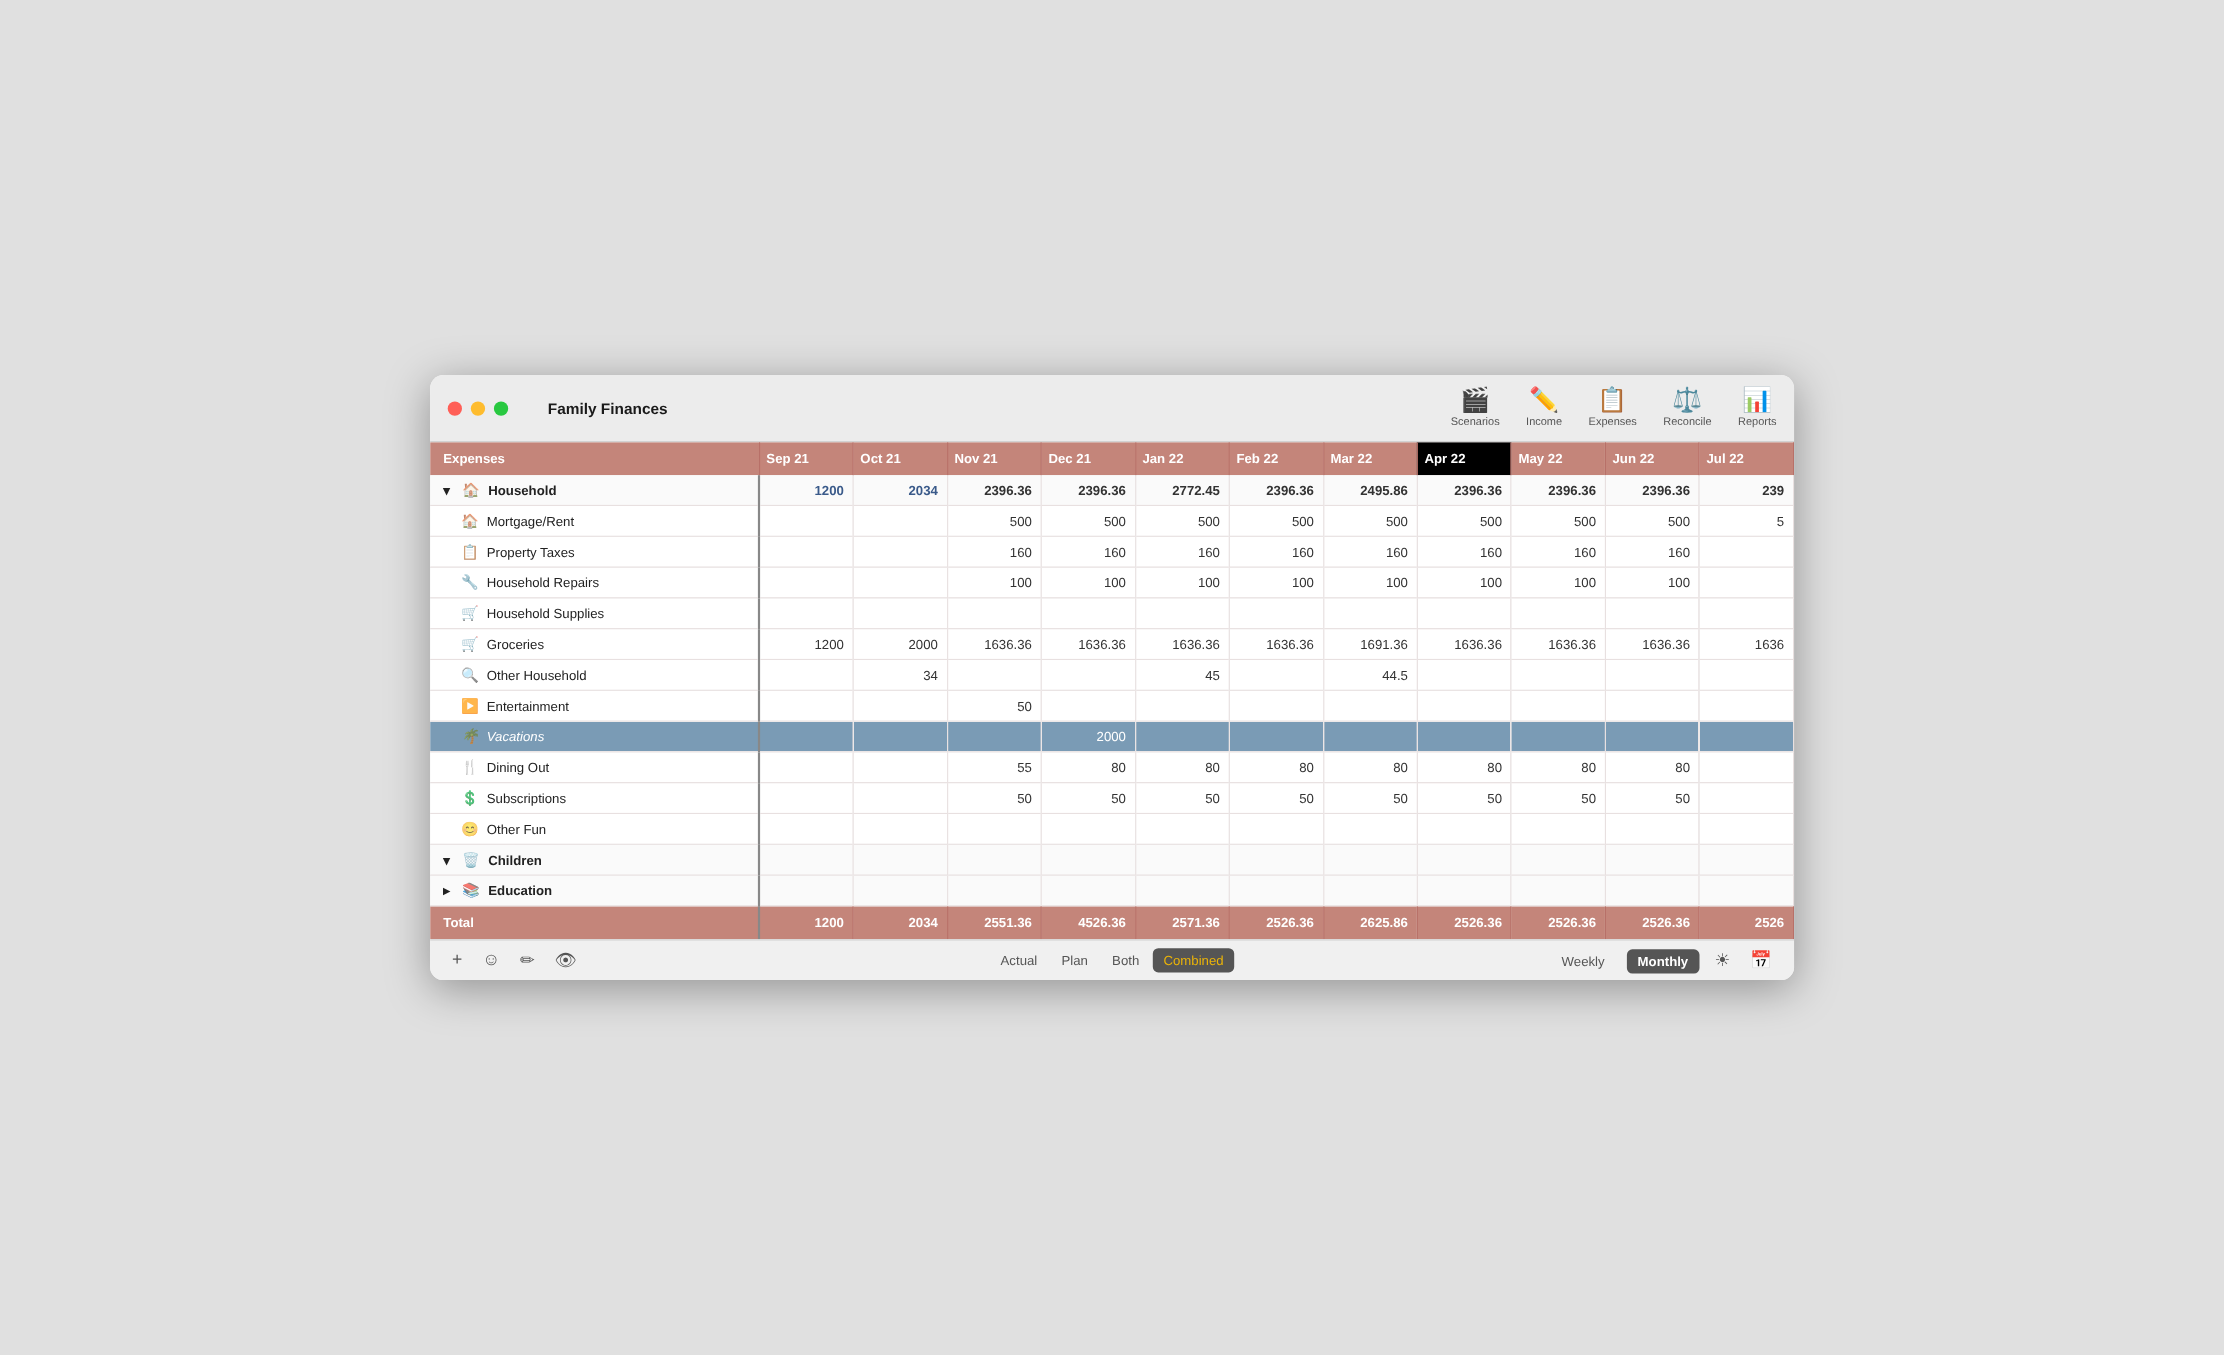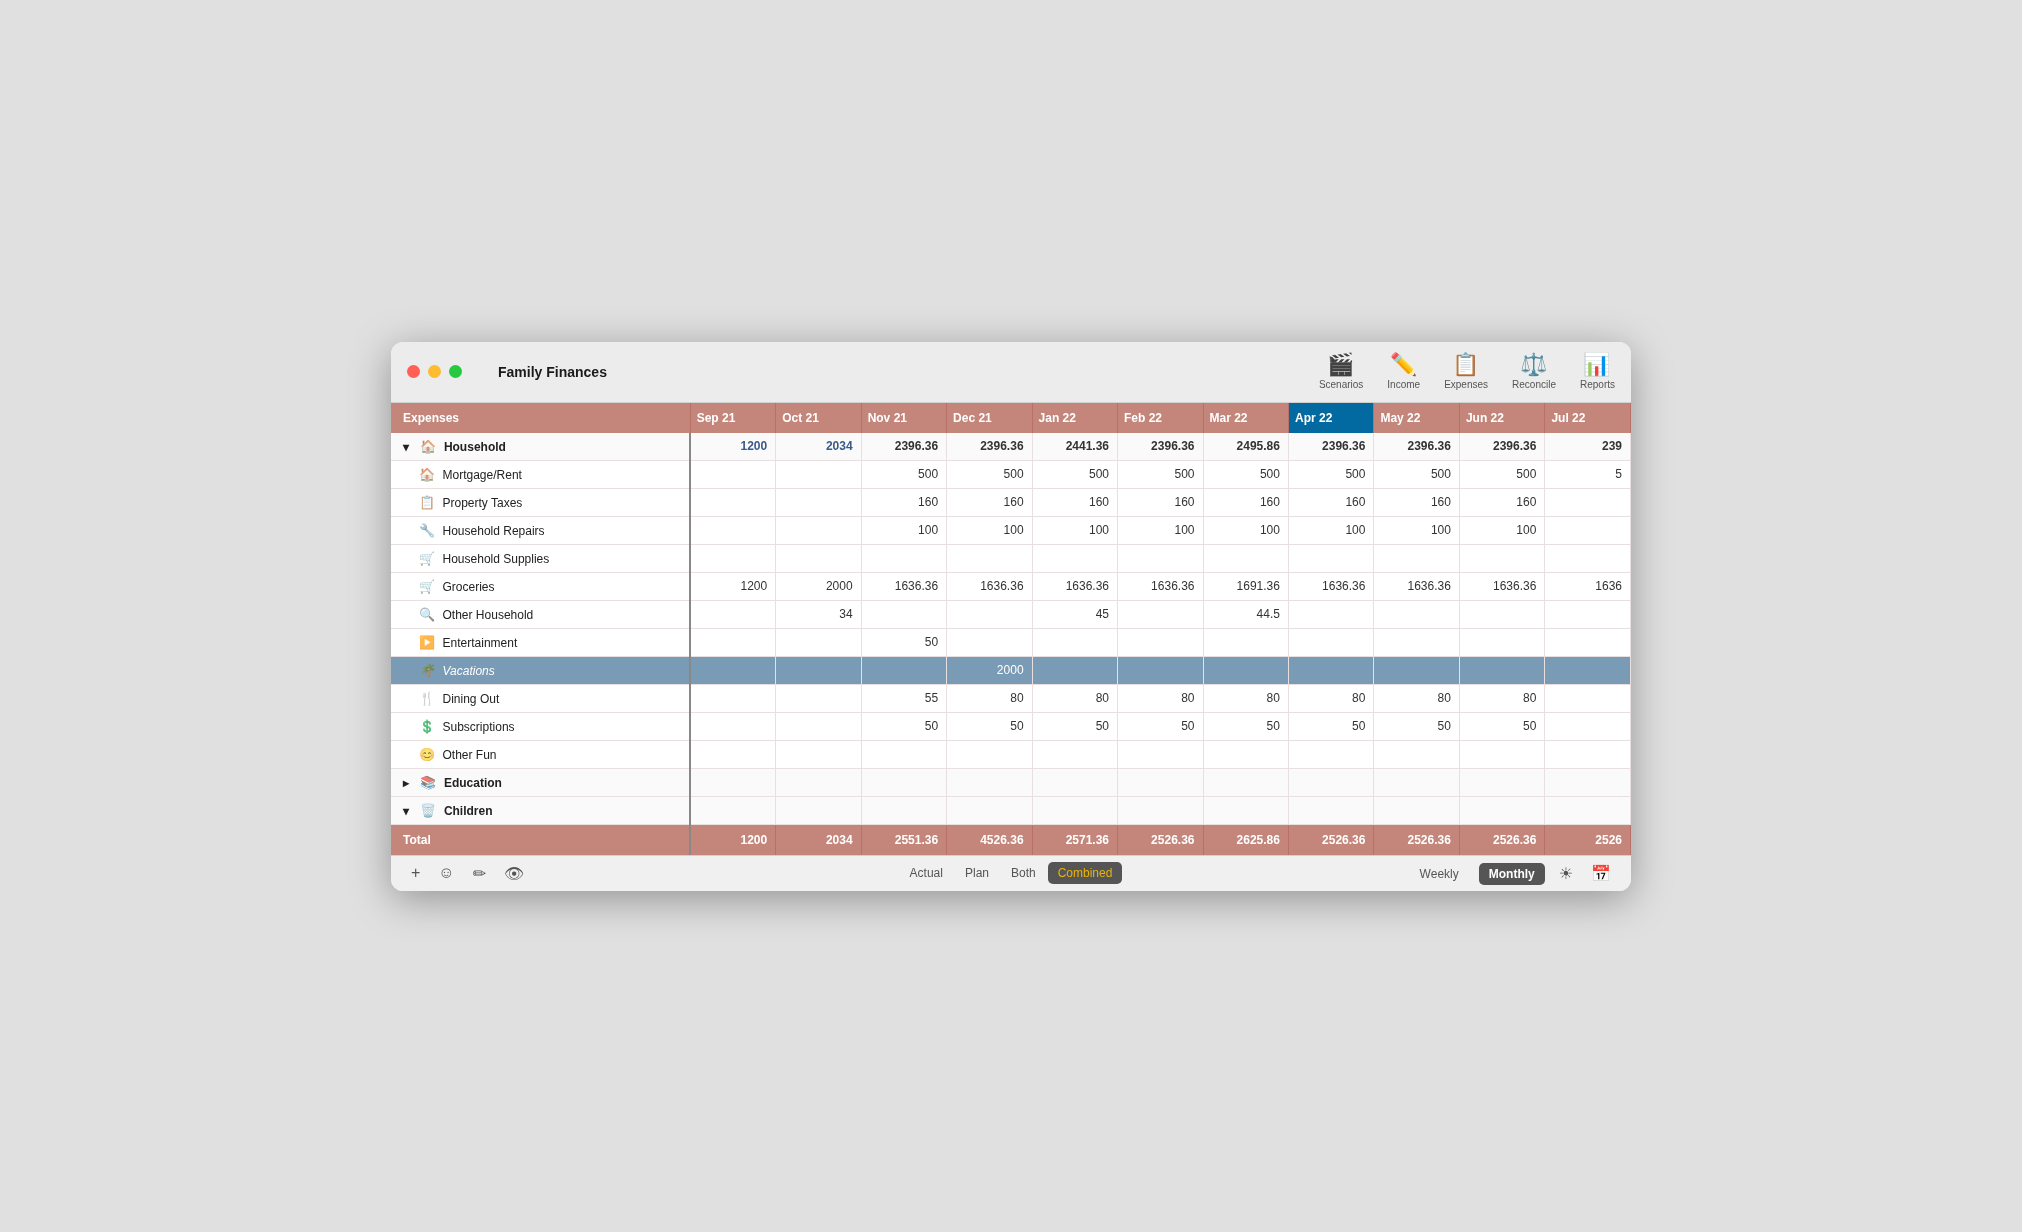--- a/index.html
+++ b/index.html
@@ -89,21 +89,21 @@
       padding: 8px 6px;
       text-align: left;
       border-right: 1px solid #b87068;
       font-size: 12px;
     }
     thead th.col-label {
       text-align: left;
       padding-left: 12px;
     }
     thead th.current-month {
-      background: #0369a1;
+      background: #000000;
     }
     tbody tr { border-bottom: 1px solid #e8e0e0; }
     tbody td {
       padding: 6px 8px;
       text-align: right;
       color: #333;
       border-right: 1px solid #e8e0e0;
       font-size: 12px;
       white-space: nowrap;
       overflow: hidden;
@@ -269,21 +269,21 @@
           <tr class="row-group-header">
             <td class="col-label">
               <span class="expand-icon">▾</span>
               <span class="row-icon">🏠</span>
               <strong>Household</strong>
             </td>
             <td class="bold-val blue-text">1200</td>
             <td class="bold-val blue-text">2034</td>
             <td class="bold-val">2396.36</td>
             <td class="bold-val">2396.36</td>
-            <td class="bold-val">2441.36</td>
+            <td class="bold-val">2772.45</td>
             <td class="bold-val">2396.36</td>
             <td class="bold-val">2495.86</td>
             <td class="bold-val current-month-col">2396.36</td>
             <td class="bold-val">2396.36</td>
             <td class="bold-val">2396.36</td>
             <td class="bold-val">239</td>
           </tr>
 
           <tr class="row-subitem">
             <td class="col-label indent1">
@@ -479,42 +479,42 @@
             <td></td>
             <td></td>
             <td class="current-month-col"></td>
             <td></td>
             <td></td>
             <td></td>
           </tr>
 
           <tr class="row-group-header">
             <td class="col-label">
+              <span class="expand-icon">▾</span>
+              <span class="row-icon">🗑️</span>
+              <strong>Children</strong>
+            </td>
+            <td></td>
+            <td></td>
+            <td></td>
+            <td></td>
+            <td></td>
+            <td></td>
+            <td></td>
+            <td class="current-month-col"></td>
+            <td></td>
+            <td></td>
+            <td></td>
+          </tr>
+
+          <tr class="row-group-header">
+            <td class="col-label">
               <span class="expand-icon">▸</span>
               <span class="row-icon">📚</span>
               <strong>Education</strong>
-            </td>
-            <td></td>
-            <td></td>
-            <td></td>
-            <td></td>
-            <td></td>
-            <td></td>
-            <td></td>
-            <td class="current-month-col"></td>
-            <td></td>
-            <td></td>
-            <td></td>
-          </tr>
-
-          <tr class="row-group-header">
-            <td class="col-label">
-              <span class="expand-icon">▾</span>
-              <span class="row-icon">🗑️</span>
-              <strong>Children</strong>
             </td>
             <td></td>
             <td></td>
             <td></td>
             <td></td>
             <td></td>
             <td></td>
             <td></td>
             <td class="current-month-col"></td>
             <td></td>

